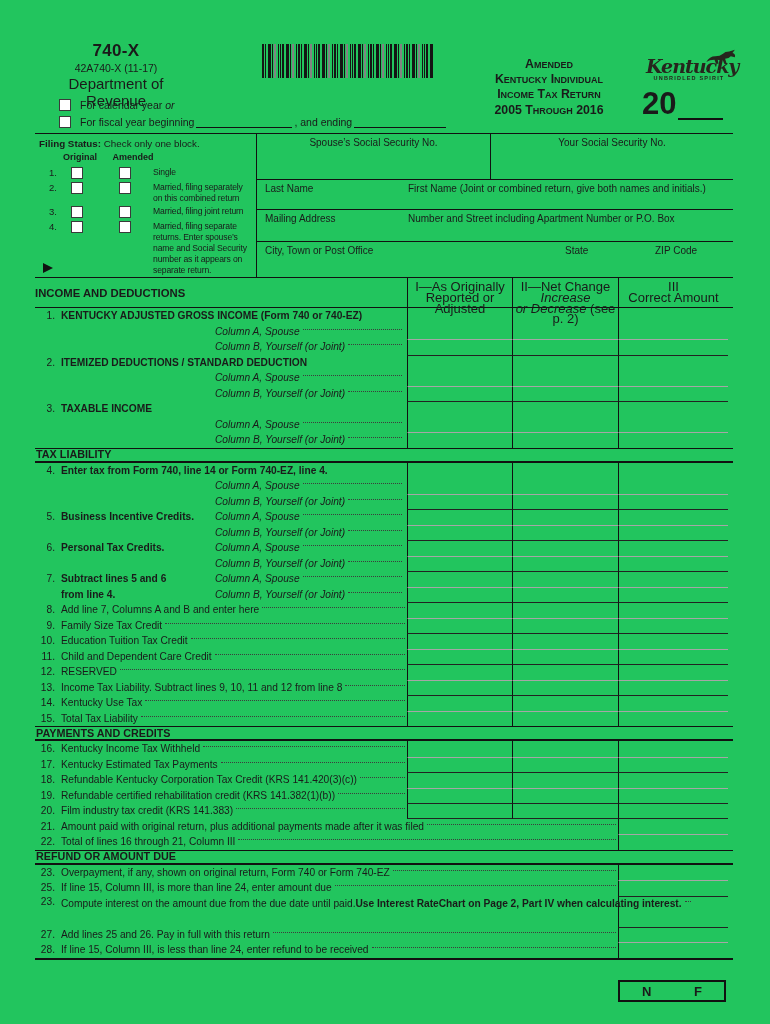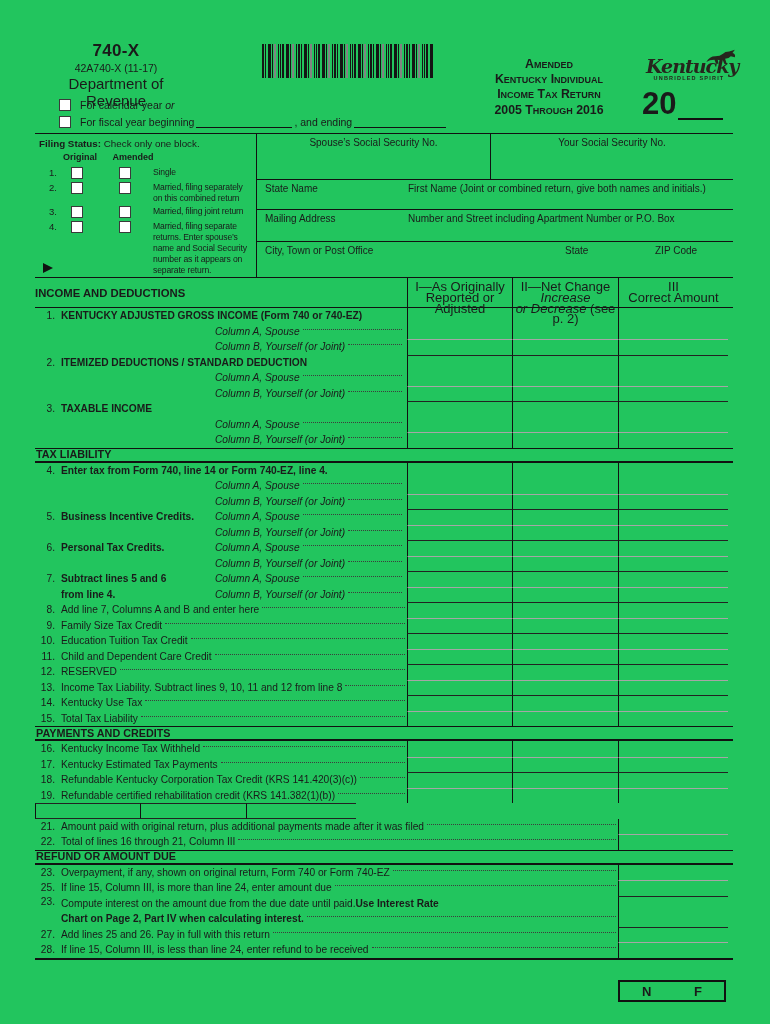--- a/index.html
+++ b/index.html
@@ -76,21 +76,21 @@
   .trow.tall { height:31px; }
   .tl { position:relative; display:flex; align-items:center; flex:none; }
   .trow.tall .tl { align-items:flex-start; }
   .w-grid3 { width:372px; } .w-right { width:583px; }
   .num { width:20px; text-align:right; flex:none; }
   .gap { width:6px; flex:none; }
   .txt, .btxt { white-space:nowrap; }
   .btxt { font-weight:bold; }
   .sub { position:absolute; left:180px; right:3px; top:0; bottom:0; display:flex; align-items:center;font-style:italic; }
   .leader { flex:1; min-width:6px; border-bottom:1.3px dotted #3c3c3c; margin:0 2px 4px 3px; }
-  .two { flex:1; display:flex; flex-direction:column;justify-content:flex-end; }
+  .two { flex:1; display:flex; flex-direction:row;justify-content:flex-end; }
   .lline { display:flex; align-items:center; height:15.5px; white-space:nowrap; }
   .cells { display:flex; flex:none; }
   .cell { border-left:1px solid #111; }
   .tB { border-top:1px solid #222; }
   .tG { border-top:1.5px solid #a6a6a6; }
   .cbB .cell { border-bottom:1px solid #222; }
   .tbot { border-top:2px solid #111; }
 
   
   #nfbox { position:absolute; left:618px; top:980px; width:108px; height:22px;
@@ -258,21 +258,21 @@
         <div class="id-half h1">
           <span>Spouse’s Social Security No.</span>
           <input class="fill" style="left: 6px; right: 6px; bottom: 3px; height: 20px;">
         </div>
         <div class="id-half h2">
           <span>Your Social Security No.</span>
           <input class="fill" style="left: 6px; right: 6px; bottom: 3px; height: 20px;">
         </div>
       </div>
       <div class="id-row id-row2">
-        <span class="id-lbl" style="left:8px;">State Name</span>
+        <span class="id-lbl" style="left:8px;">Last Name</span>
         <span class="id-lbl" style="left:151px;">First Name (Joint or combined return, give both names and initials.)</span>
         <input class="fill" style="left: 6px; width: 140px; bottom: 1px; height: 13px;">
         <input class="fill" style="left: 151px; right: 6px; bottom: 1px; height: 13px;">
       </div>
       <div class="id-row id-row3">
         <span class="id-lbl" style="left:8px;">Mailing Address</span>
         <span class="id-lbl" style="left:151px;">Number and Street including Apartment Number or P.O. Box</span>
         <input class="fill" style="left: 6px; right: 6px; bottom: 1px; height: 14px;">
       </div>
       <div class="id-row id-row4">
@@ -719,20 +719,26 @@
             <span class="txt">Refundable certified rehabilitation credit (KRS 141.382(1)(b))</span>
             <span class="leader"></span>
           </div>
           <div class="cells">
             <div class="cell cw1 tG"></div>
             <div class="cell cw2 tG"></div>
             <div class="cell cw3 tG"></div>
           </div>
         </div>
         <div class="trow">
+          <div class="tl w-grid3">
+            <span class="num">20.</span>
+            <span class="gap"></span>
+            <span class="txt">Film industry tax credit (KRS 141.383)</span>
+            <span class="leader"></span>
+          </div>
           <div class="cells cbB">
             <div class="cell cw1 tB"></div>
             <div class="cell cw2 tB"></div>
             <div class="cell cw3 tB"></div>
           </div>
         </div>
         <div class="trow">
           <div class="tl w-right">
             <span class="num">21.</span>
             <span class="gap"></span>

